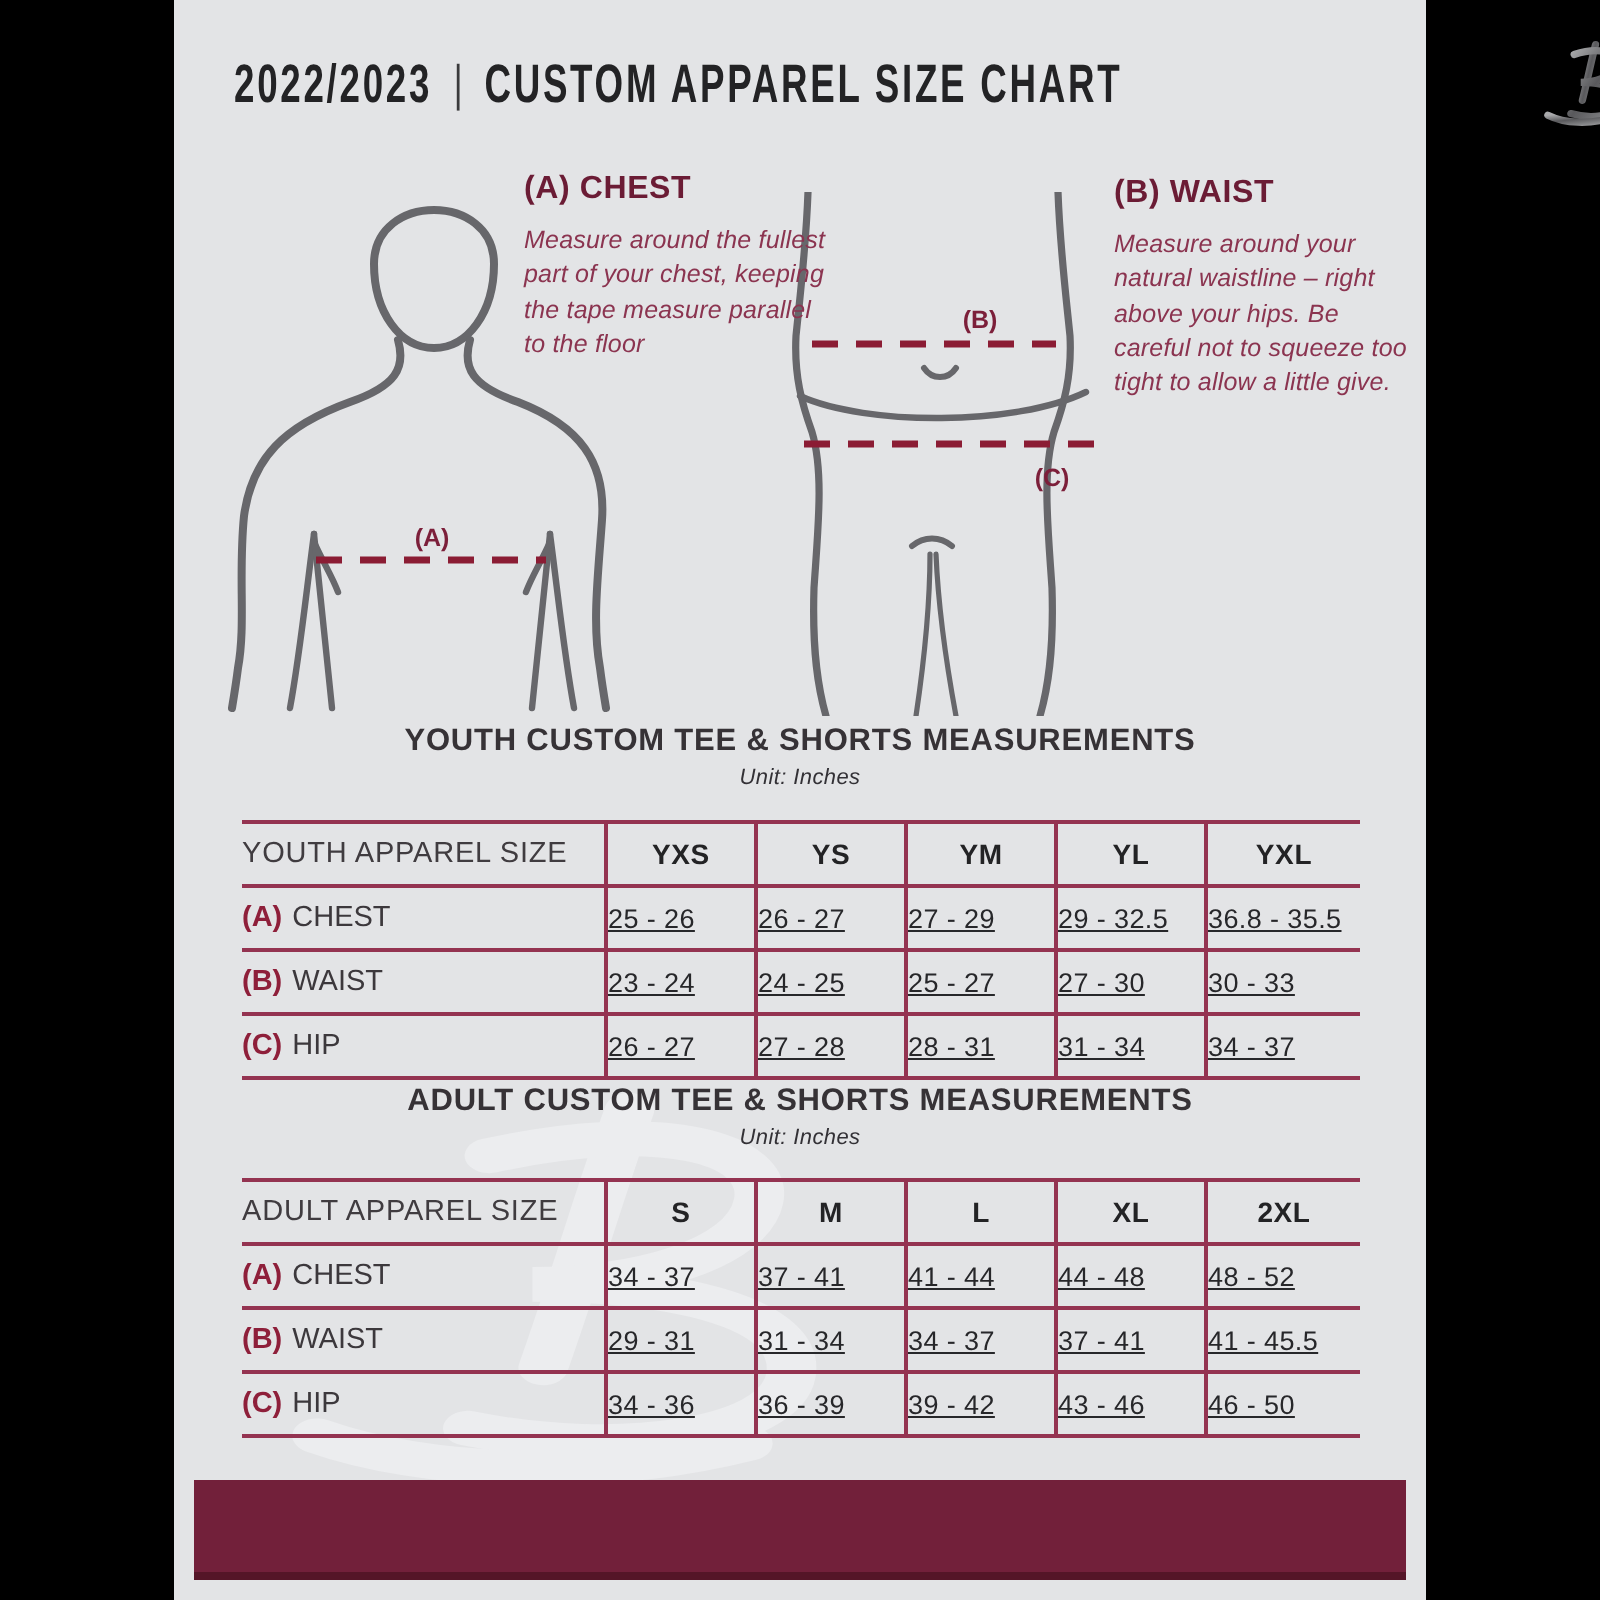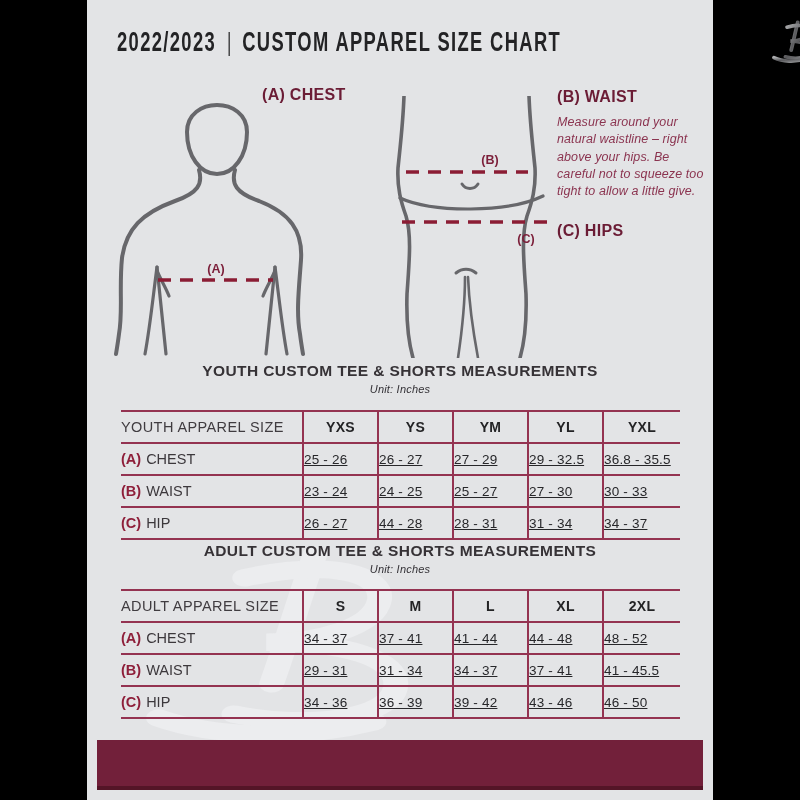--- a/index.html
+++ b/index.html
@@ -110,27 +110,27 @@
           <path d="M 80 181 C 81 205 85 235 90 262" stroke-width="2.6"></path>
         </g>
         <path d="M 18 76 H 140" stroke="#8b1c34" stroke-width="3.6" stroke-dasharray="13 9"></path>
         <path d="M 14 126 H 164" stroke="#8b1c34" stroke-width="3.6" stroke-dasharray="13 9"></path>
         <text x="102" y="68" text-anchor="middle" font-family="Liberation Sans, sans-serif" font-size="12.5" font-weight="700" fill="#7c1f3a">(B)</text>
         <text x="138" y="147" text-anchor="middle" font-family="Liberation Sans, sans-serif" font-size="12.5" font-weight="700" fill="#7c1f3a">(C)</text>
       </svg>
 
       <div class="instr" style="left:175px;top:86px;width:152px">
         <h3>(A) CHEST</h3>
+        <p>Measure around the fullest part of your chest, keeping the tape measure parallel to the floor</p>
       </div>
       <div class="instr" style="left:470px;top:88px;width:148px">
         <h3>(B) WAIST</h3>
         <p>Measure around your natural waistline – right above your hips. Be careful not to squeeze too tight to allow a little give.</p>
       </div>
       <div class="instr" style="left:470px;top:222px;width:152px">
-        <h3>(C) HIPS</h3>
       </div>
 
       <div class="sec-title" style="top:362px">YOUTH CUSTOM TEE &amp; SHORTS MEASUREMENTS</div>
       <div class="sec-unit" style="top:383px">Unit: Inches</div>
 
       <table class="size-table" style="top:410px">
         <colgroup>
             <col style="width:182px">
             <col style="width:75px">
             <col style="width:75px">
@@ -161,21 +161,21 @@
             <td class="cell-label"><span class="prefix">(B)</span><span class="rowlabel">WAIST</span></td>
             <td class="cell-val">23 - 24</td>
             <td class="cell-val">24 - 25</td>
             <td class="cell-val">25 - 27</td>
             <td class="cell-val">27 - 30</td>
             <td class="cell-val">30 - 33</td>
           </tr>
           <tr>
             <td class="cell-label"><span class="prefix">(C)</span><span class="rowlabel">HIP</span></td>
             <td class="cell-val">26 - 27</td>
-            <td class="cell-val">44 - 28</td>
+            <td class="cell-val">27 - 28</td>
             <td class="cell-val">28 - 31</td>
             <td class="cell-val">31 - 34</td>
             <td class="cell-val">34 - 37</td>
           </tr>
         </tbody>
       </table>
 
       <div class="sec-title" style="top:542px">ADULT CUSTOM TEE &amp; SHORTS MEASUREMENTS</div>
       <div class="sec-unit" style="top:563px">Unit: Inches</div>
 

